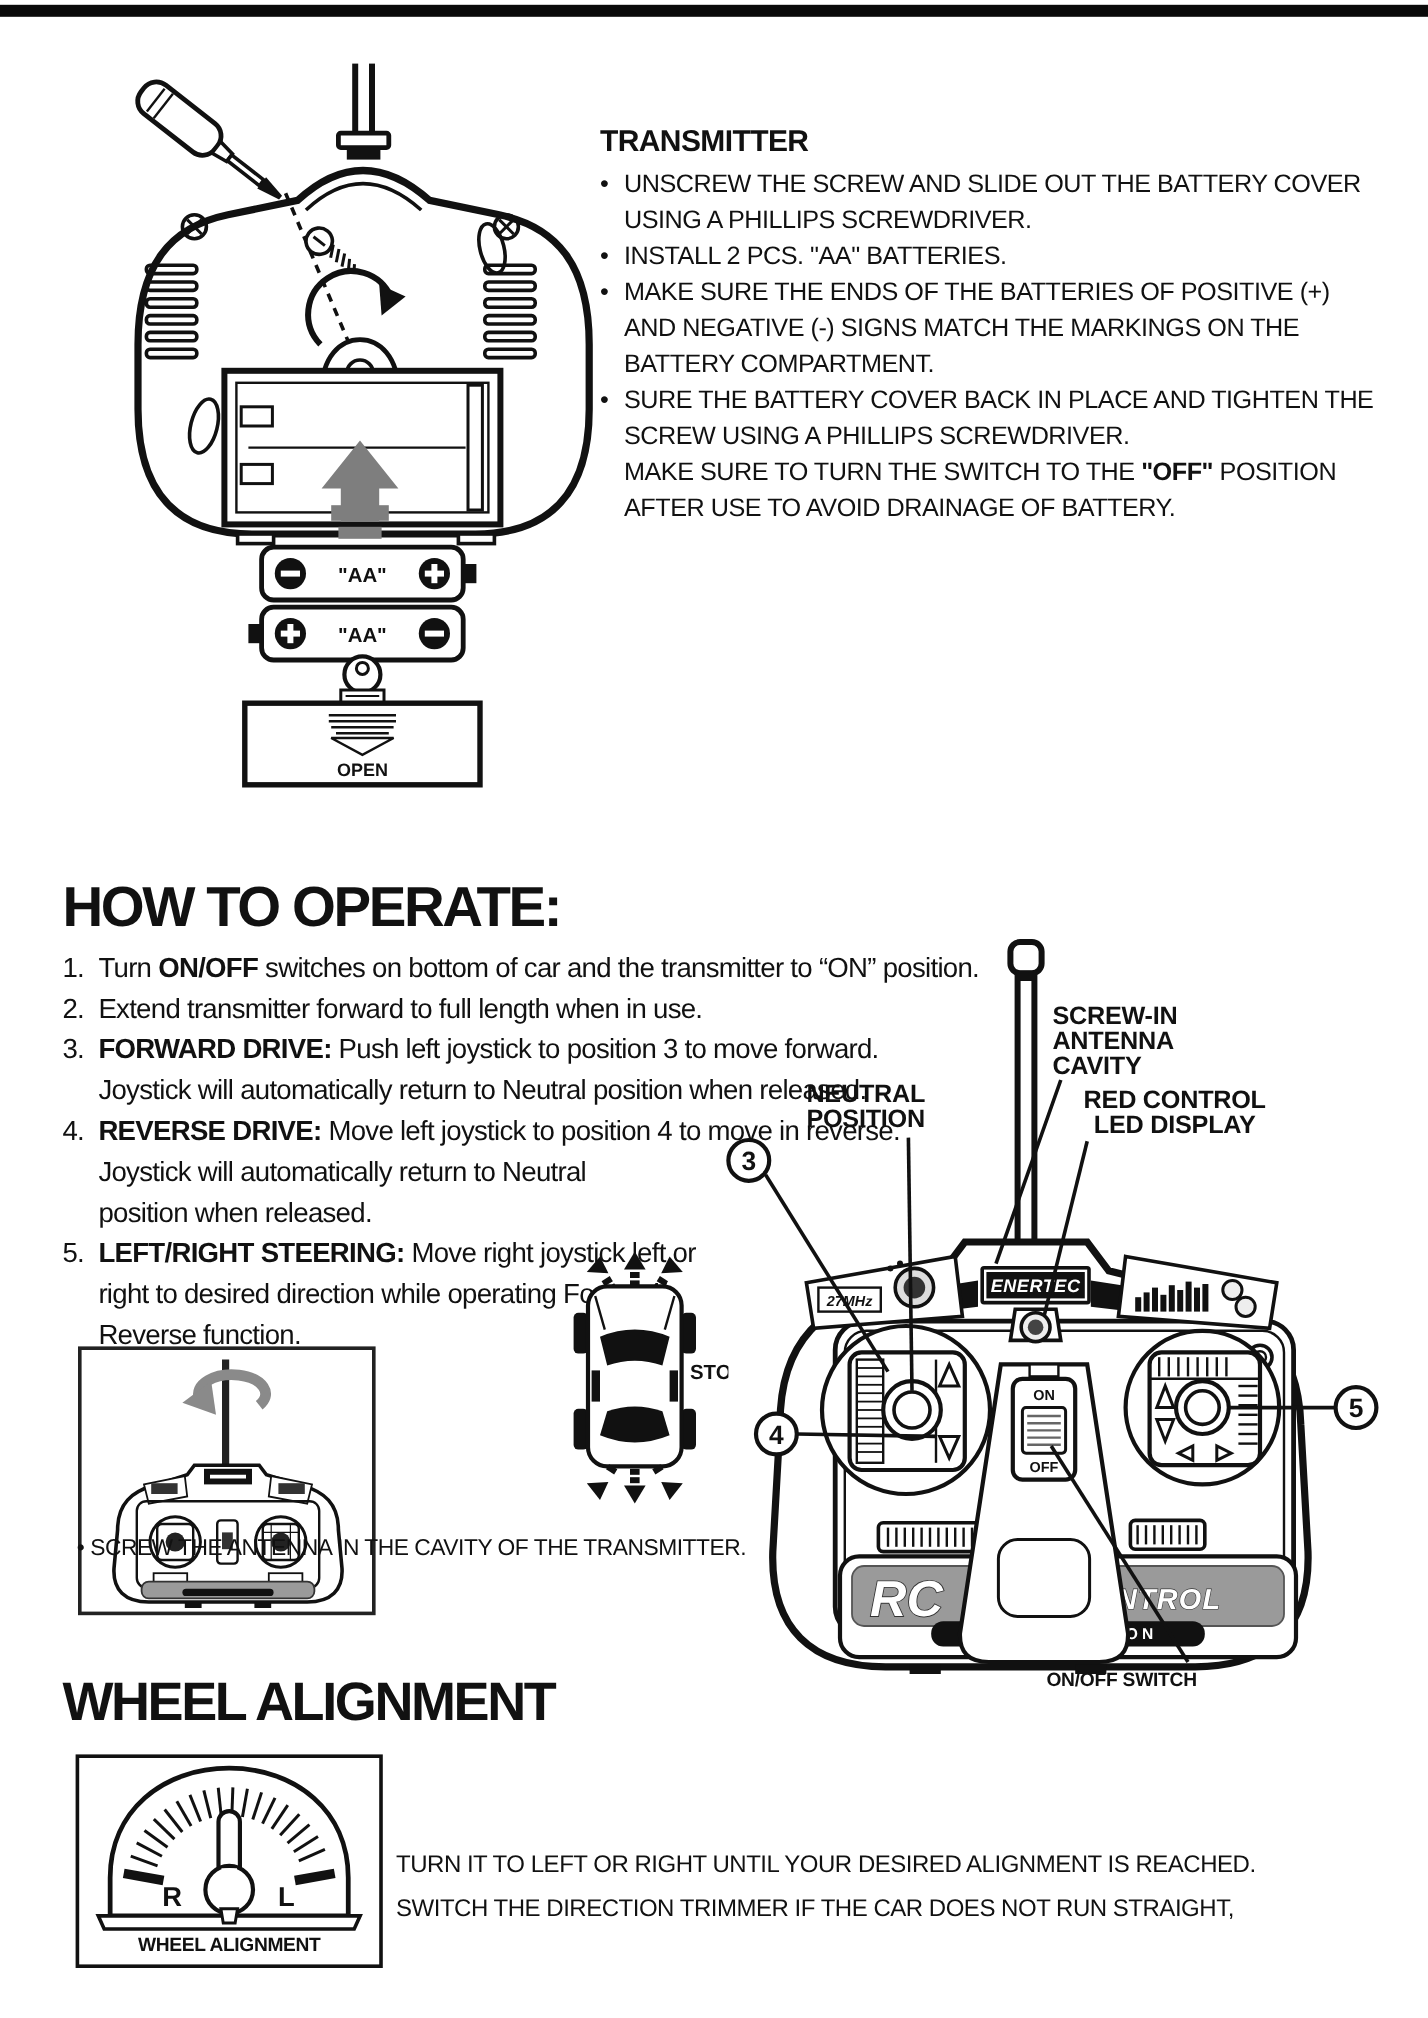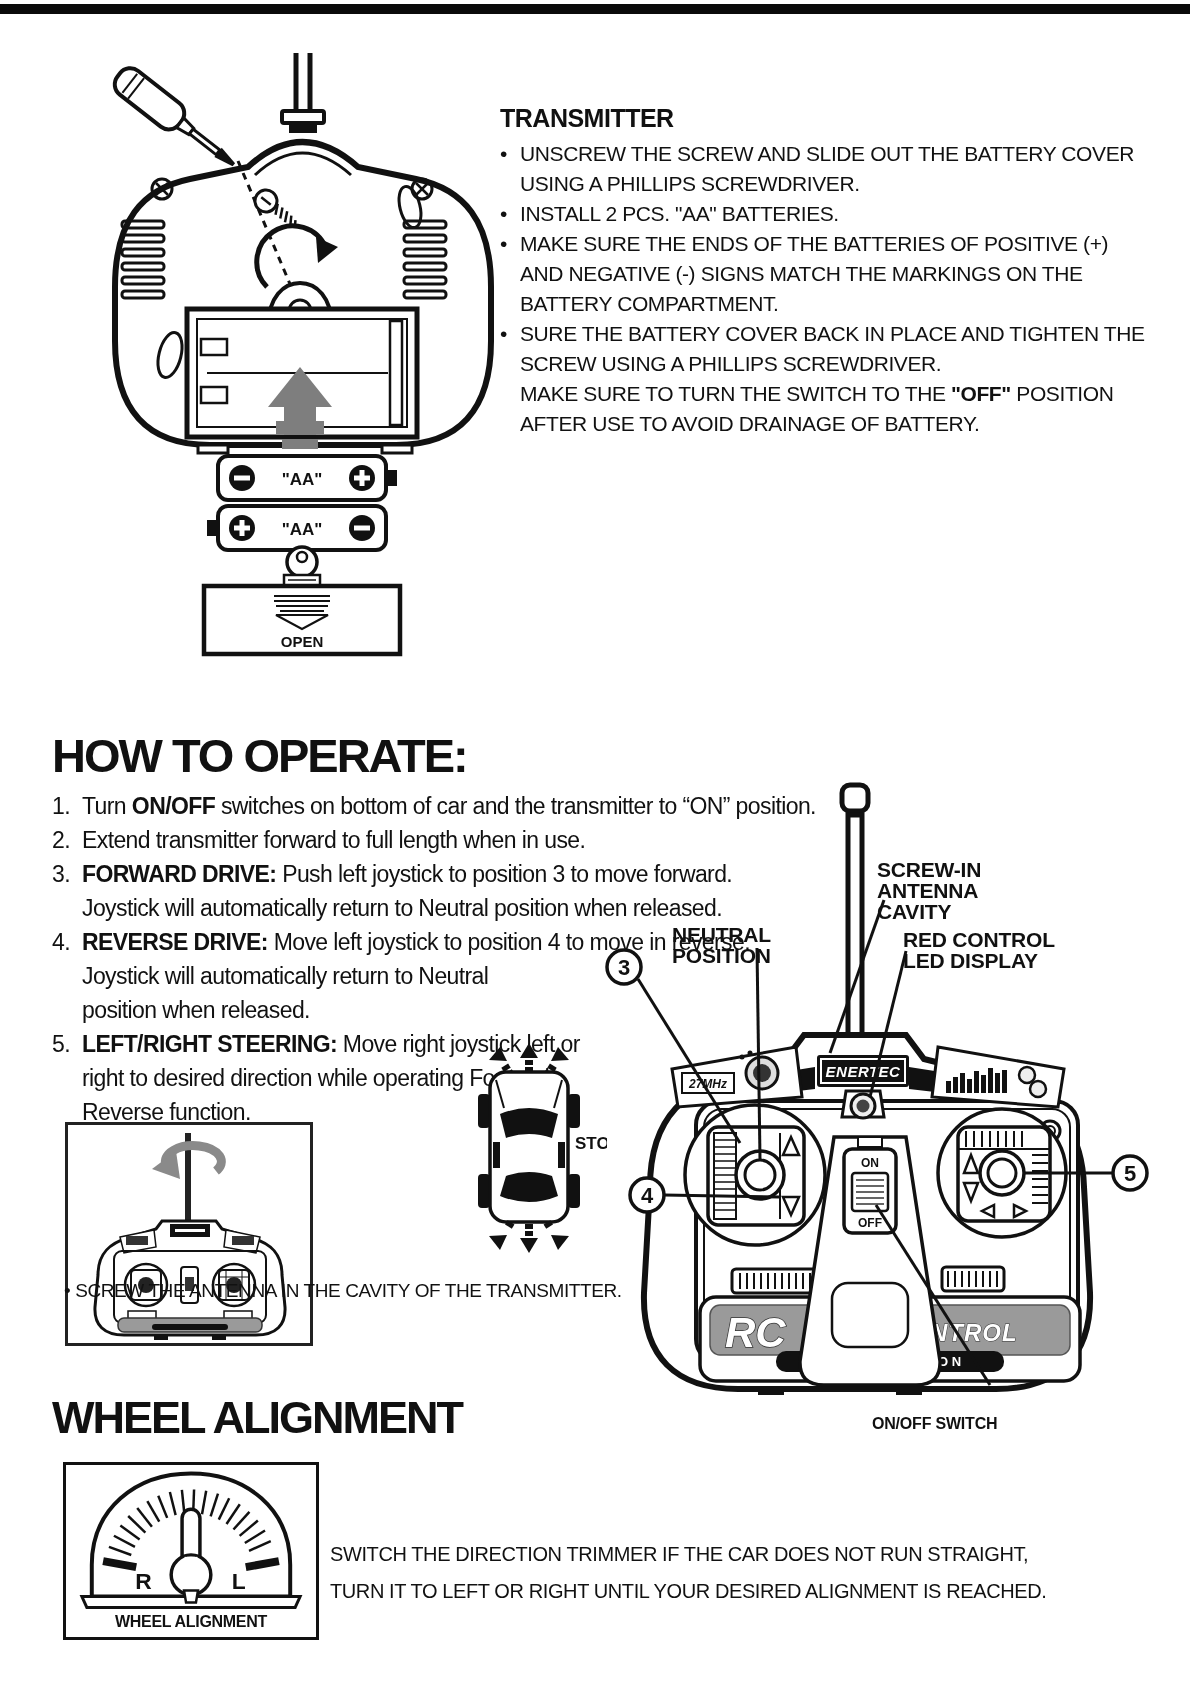--- a/index.html
+++ b/index.html
@@ -17,24 +17,24 @@
   .blist .bul{width:20px;flex:0 0 20px;}
   #important-head{margin:12px 0 2px 2px;font-size:27px;letter-spacing:-0.5px;font-weight:bold;}
   #important-body{margin:0 0 0 20px;font-size:21px;line-height:30px;letter-spacing:-0.4px;width:610px;}
   
   #how-block{left:52px;top:728px;width:840px;}
   #how-block h1{margin:0 0 6px 0;font-size:47px;letter-spacing:-2px;}
   .olist{margin:0;padding:0;list-style:none;font-size:23px;line-height:34px;letter-spacing:-0.6px;}
   .olist li{display:flex;margin:0;}
   .olist .num{width:30px;flex:0 0 30px;}
   
-  .dlabel{font-weight:bold;font-size:21px;line-height:21px;letter-spacing:-0.2px;white-space:pre-line;margin-top:23px;}
+  .dlabel{font-weight:bold;font-size:21px;line-height:21px;letter-spacing:-0.2px;white-space:pre-line;}
   #lab-screw{left:877px;top:836px;}
   #lab-neutral{left:672px;top:901px;}
-  #lab-red{left:903px;top:906px;}
+  #lab-red{left:903px;top:906px;text-align:center;}
   #lab-onoff{left:872px;top:1390px;font-size:16px;}
   
   #ant-note{left:64px;top:1280px;font-size:19px;letter-spacing:-0.4px;font-weight:500;}
   
   #wheel-head{left:52px;top:1392px;font-size:45px;font-weight:bold;letter-spacing:-2px;}
   #wheel-box{left:63px;top:1462px;width:256px;height:178px;border:3px solid #111;box-sizing:border-box;}
   #wheel-box .caption{position:absolute;left:0;right:0;bottom:6px;text-align:center;
                       font-size:16px;font-weight:bold;letter-spacing:-0.3px;}
   #wheel-note{left:330px;top:1536px;width:800px;font-size:20px;line-height:37px;letter-spacing:-0.4px;}
   #inset-box{left:65px;top:1122px;width:248px;height:224px;border:3px solid #222;box-sizing:border-box;}
@@ -567,17 +567,17 @@
         <rect x="119.5" y="92" width="13" height="20" fill="#fff"></rect>
         <path d="M 119 126 L 133 126 L 131 138 L 121 138 Z" fill="#fff" stroke="#111" stroke-width="2.5"></path>
       </g>
       <text x="78" y="124" font-size="23" font-weight="bold" text-anchor="middle" fill="#111">R</text>
       <text x="174" y="124" font-size="23" font-weight="bold" text-anchor="middle" fill="#111">L</text>
     </svg>
     <div class="caption">WHEEL ALIGNMENT</div>
   </div>
 
   <div class="abs" id="wheel-note">
+    <div>TURN IT TO LEFT OR RIGHT UNTIL YOUR DESIRED ALIGNMENT IS REACHED.</div>
     <div>SWITCH THE DIRECTION TRIMMER IF THE CAR DOES NOT RUN STRAIGHT,</div>
-    <div>TURN IT TO LEFT OR RIGHT UNTIL YOUR DESIRED ALIGNMENT IS REACHED.</div>
   </div>
 
 </div>
 
 </body></html>

